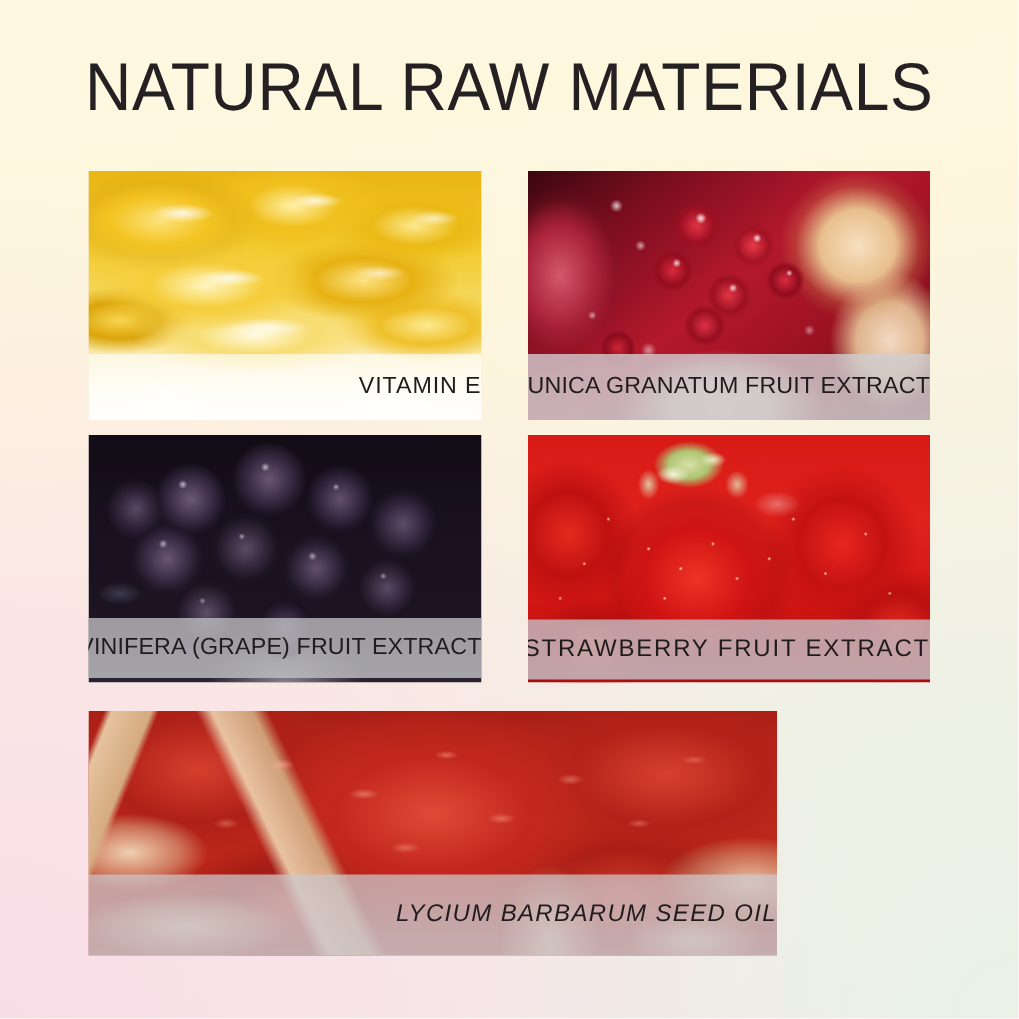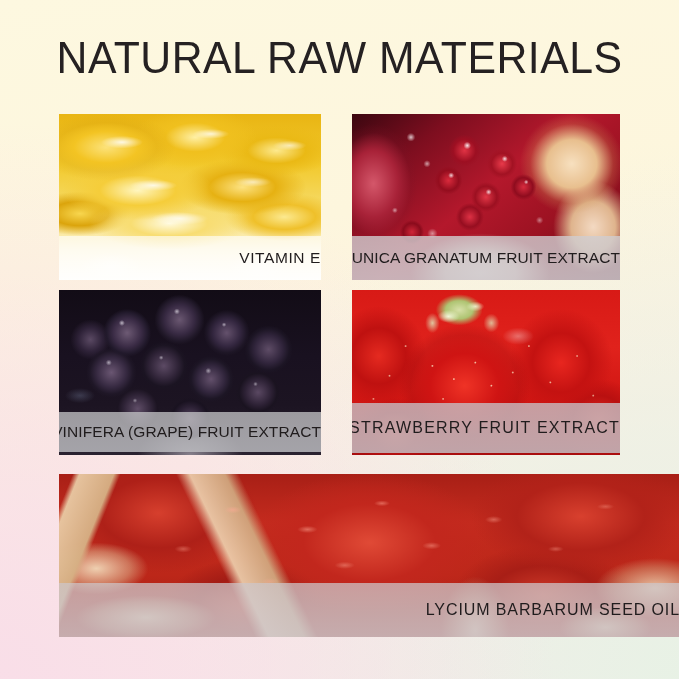--- a/index.html
+++ b/index.html
@@ -66,26 +66,26 @@
     line-height: 16px;
     white-space: nowrap;
     text-align: center;
   }
 
   
   #card-vitamin-e      { left: 59px;  top: 114px; width: 262px; height: 166px; }
   #card-punica         { left: 352px; top: 114px; width: 268px; height: 166px; }
   #card-vitis          { left: 59px;  top: 290px; width: 262px; height: 165px; }
   #card-strawberry     { left: 352px; top: 290px; width: 268px; height: 165px; }
-  #card-lycium         { left: 59px;  top: 474px; width: 621px; height: 163px; }
+  #card-lycium         { left: 59px;  top: 474px; width: 459px; height: 163px; font-style: italic; }
 
   #card-vitamin-e  .label-band { bottom: 0;  height: 44px; background: linear-gradient(to bottom, rgba(255,255,255,0.62), rgba(255,255,255,0.80)); font-size: 15.5px; letter-spacing: 0.6px; }
   #card-punica     .label-band { bottom: 0;  height: 44px; background: linear-gradient(to bottom, rgba(208,205,208,0.80), rgba(205,202,206,0.86)); font-size: 15.5px; letter-spacing: 0.1px; }
   #card-vitis      .label-band { bottom: 3px; height: 40px; background: linear-gradient(to bottom, rgba(196,196,198,0.76), rgba(188,188,192,0.84)); font-size: 15.5px; letter-spacing: 0.1px; }
-  #card-strawberry .label-band { bottom: 2px; height: 50px; background: linear-gradient(to bottom, rgba(198,190,195,0.80), rgba(196,188,193,0.86)); font-size: 16px; letter-spacing: 1.2px; padding-left: 38px; }
+  #card-strawberry .label-band { bottom: 2px; height: 40px; background: linear-gradient(to bottom, rgba(198,190,195,0.80), rgba(196,188,193,0.86)); font-size: 16px; letter-spacing: 1.2px; padding-left: 38px; }
   #card-lycium     .label-band { bottom: 0;  height: 54px; background: linear-gradient(to bottom, rgba(205,198,201,0.74), rgba(206,200,203,0.84)); font-size: 16px; letter-spacing: 0.9px; }
 
   
 
   
   .ph-vitamin-e {
     background:
       radial-gradient(ellipse 70px 34px at 18% 20%, #fce27a 0%, #f3c423 46%, rgba(214,160,12,0.25) 72%, rgba(214,160,12,0) 100%),
       radial-gradient(ellipse 62px 30px at 52% 14%, #fff0a4 0%, #f0c01e 48%, rgba(205,150,8,0) 100%),
       radial-gradient(ellipse 58px 26px at 83% 22%, #fde98e 0%, #eab915 50%, rgba(190,140,10,0) 100%),

